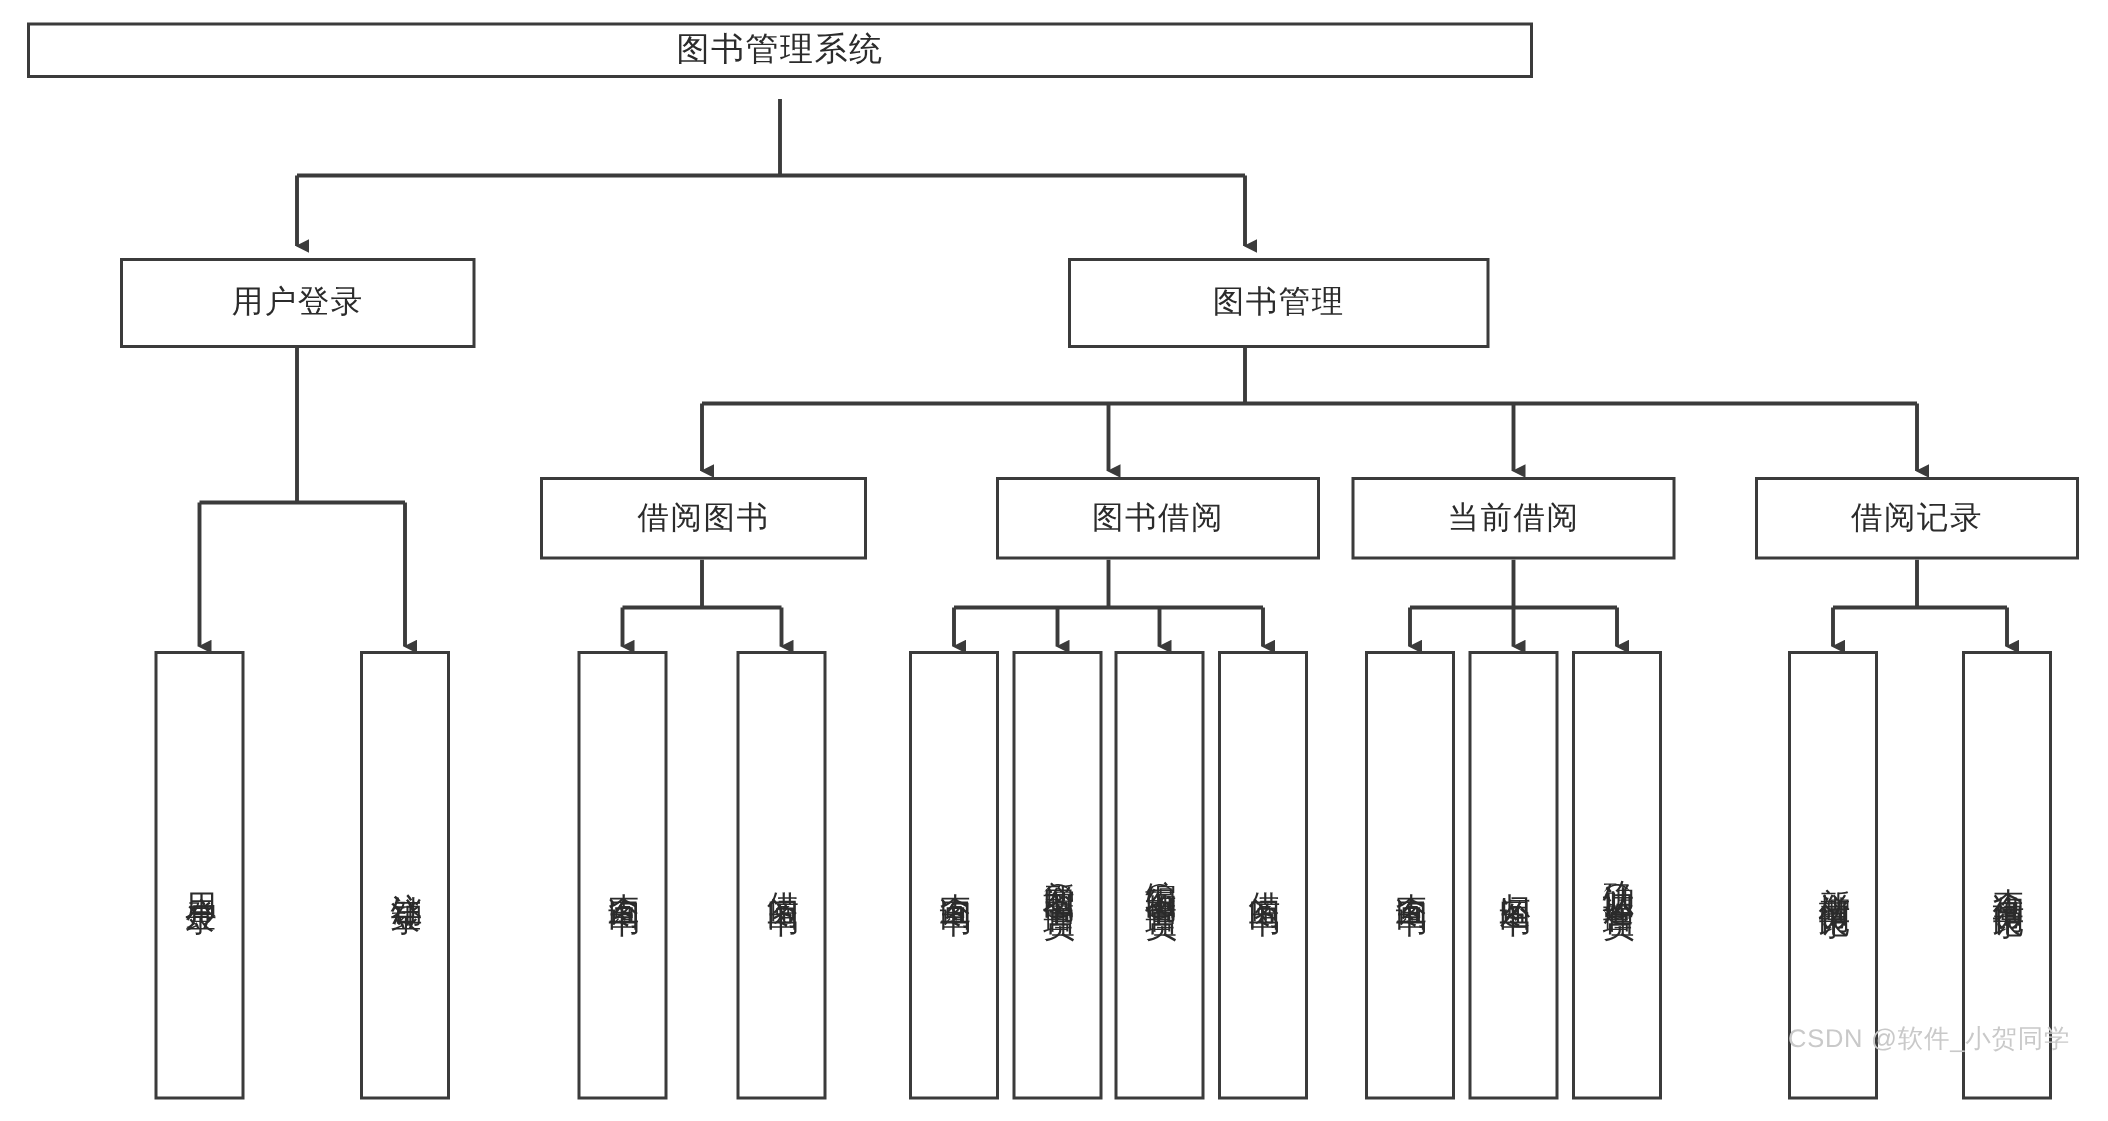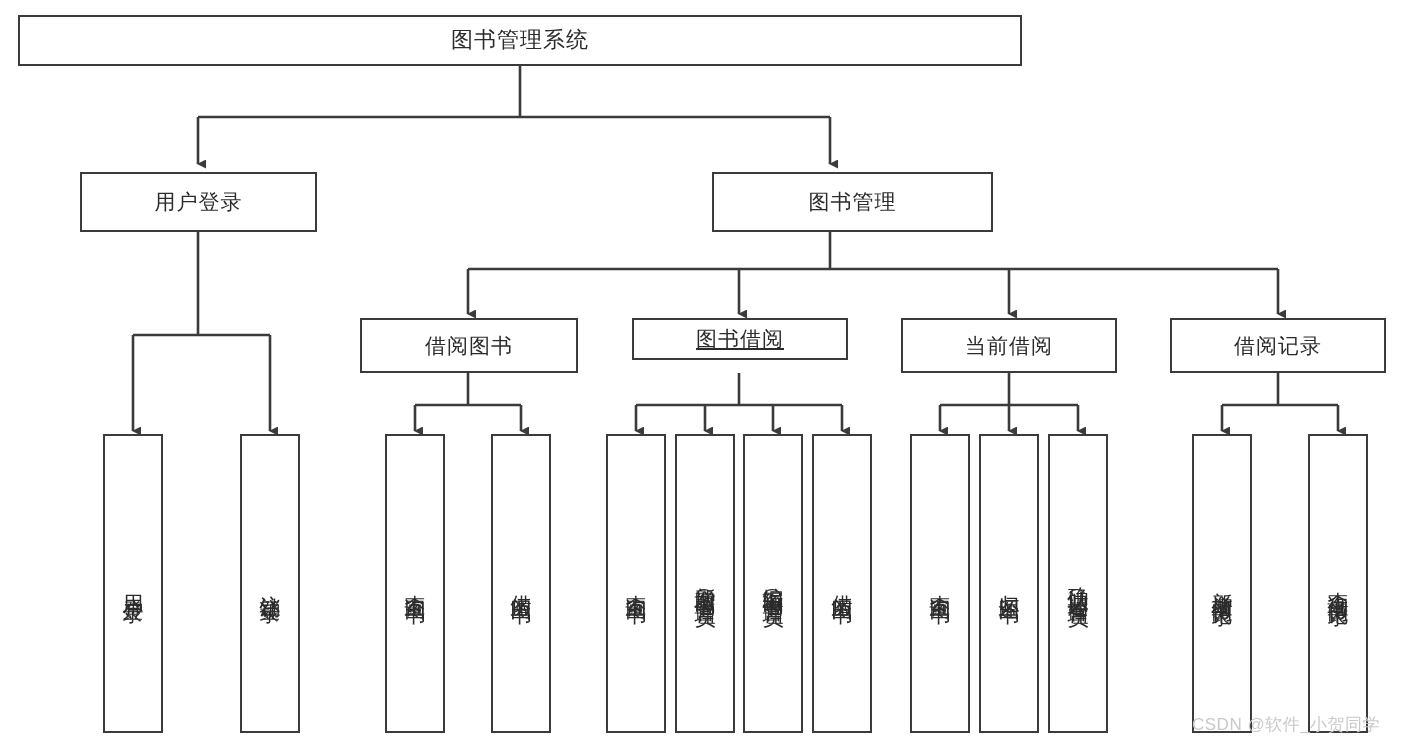--- a/index.html
+++ b/index.html
@@ -109,37 +109,37 @@
       <path d="M1009,405 L1009,431" marker-end="url(#arrowhead)"></path>
       <path d="M1078,405 L1078,431" marker-end="url(#arrowhead)"></path>
 
       <path d="M1278,373 L1278,405"></path>
       <path d="M1222,405 L1338,405"></path>
       <path d="M1222,405 L1222,431" marker-end="url(#arrowhead)"></path>
       <path d="M1338,405 L1338,431" marker-end="url(#arrowhead)"></path>
     </g>
   </svg>
 
-  <div class="node horiz root" style="left:18px; top:15px; width:1004px; height:51px;">
+  <div class="node horiz root" style="left:18px; top:15px; width:1004px; height:37px;">
     <span>图书管理系统</span>
   </div>
 
   <div class="node horiz" style="left:80px; top:172px; width:237px; height:60px;">
     <span>用户登录</span>
   </div>
 
   <div class="node horiz" style="left:712px; top:172px; width:281px; height:60px;">
     <span>图书管理</span>
   </div>
 
   <div class="node horiz" style="left:360px; top:318px; width:218px; height:55px;">
     <span>借阅图书</span>
   </div>
 
-  <div class="node horiz" style="left:632px; top:318px; width:216px; height:42px;text-decoration:underline;">
+  <div class="node horiz" style="left:664px; top:318px; width:216px; height:55px;">
     <span>图书借阅</span>
   </div>
 
   <div class="node horiz" style="left:1170px; top:318px; width:216px; height:55px;">
     <span>借阅记录</span>
   </div>
 
   <div class="node horiz" style="left:901px; top:318px; width:216px; height:55px;">
     <span>当前借阅</span>
   </div>
@@ -189,15 +189,15 @@
   </div>
 
   <div class="node vert" style="left:1192px; top:434px; width:60px; height:299px;">
     <span>新增借阅记录</span>
   </div>
 
   <div class="node vert" style="left:1308px; top:434px; width:60px; height:299px;">
     <span>查询借阅记录</span>
   </div>
 
-  <div class="watermark" style="left:1192px; top:713px;">CSDN @软件_小贺同学</div>
+  <div class="watermark" style="left:1192px; top:681px;">CSDN @软件_小贺同学</div>
 
 </div>
 
 </body></html>

